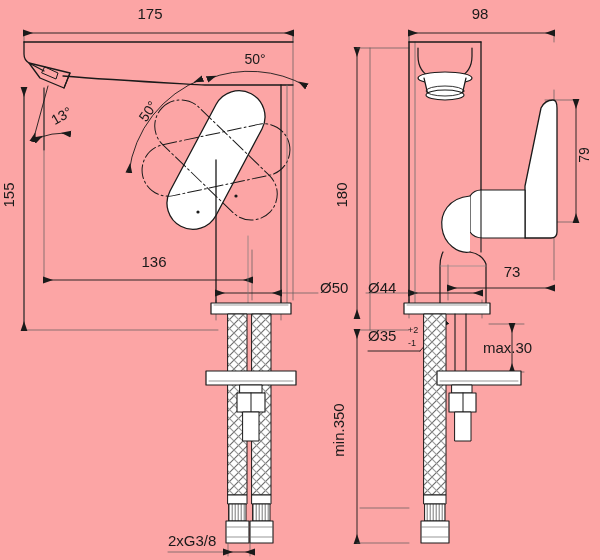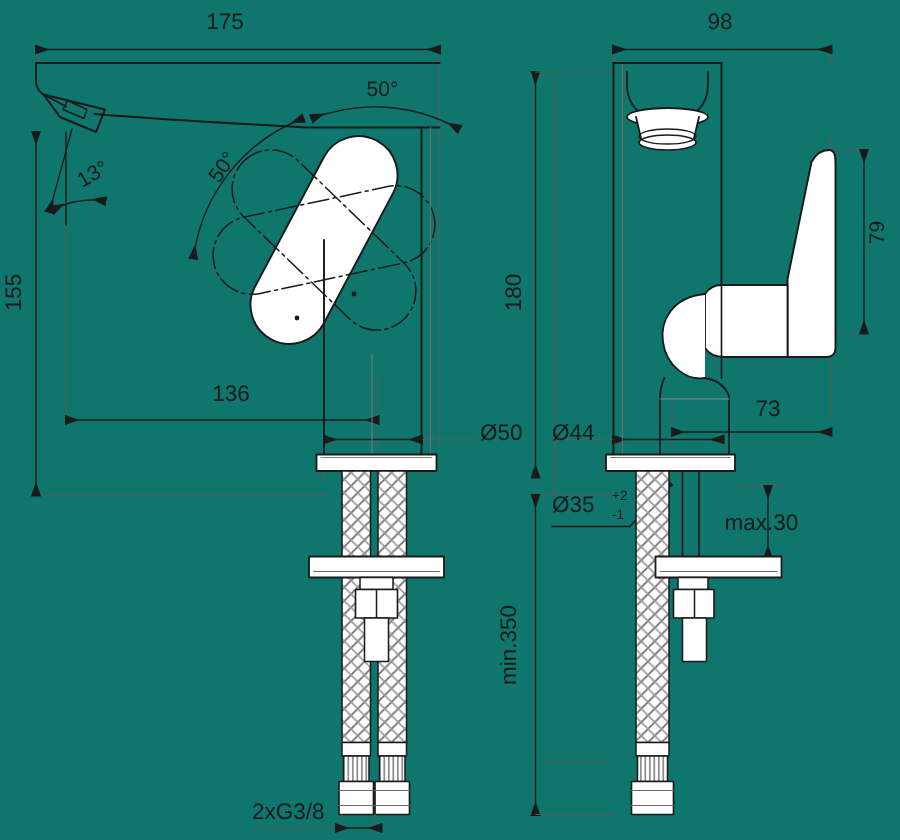--- a/index.html
+++ b/index.html
@@ -1,17 +1,17 @@
 <!DOCTYPE html>
 <html><head>
 <meta charset="utf-8">
 <style>
   html,body{margin:0;padding:0;background:#ffffff;}
   body{width:600px;height:560px;overflow:hidden;font-family:"Liberation Sans",sans-serif;}
-  #stage{position:relative;width:600px;height:560px;background:#0f766e;}
+  #stage{position:relative;width:600px;height:560px;background:#fca5a5;}
   svg#drawing{position:absolute;left:0;top:0;width:600px;height:560px;display:block;}
   text{font-family:"Liberation Sans",sans-serif;fill:#1a1a1a;}
 </style>
 </head>
 <body>
 
 <div id="stage">
 <svg id="drawing" viewBox="0 0 600 560">
 
   <defs>

